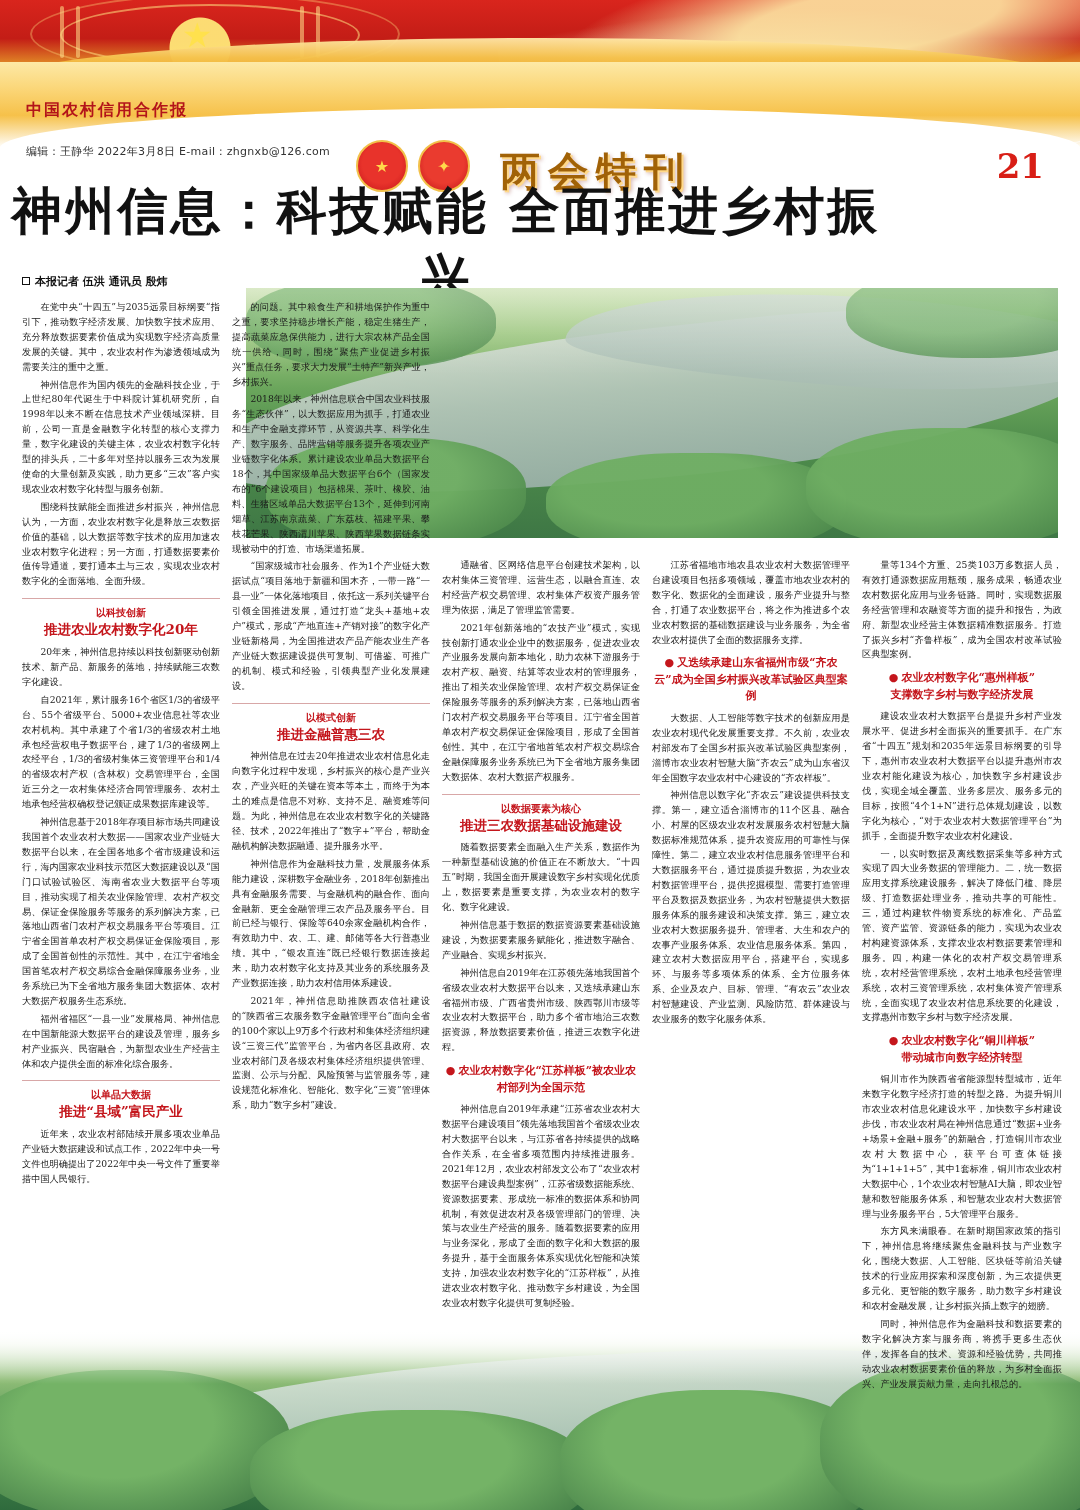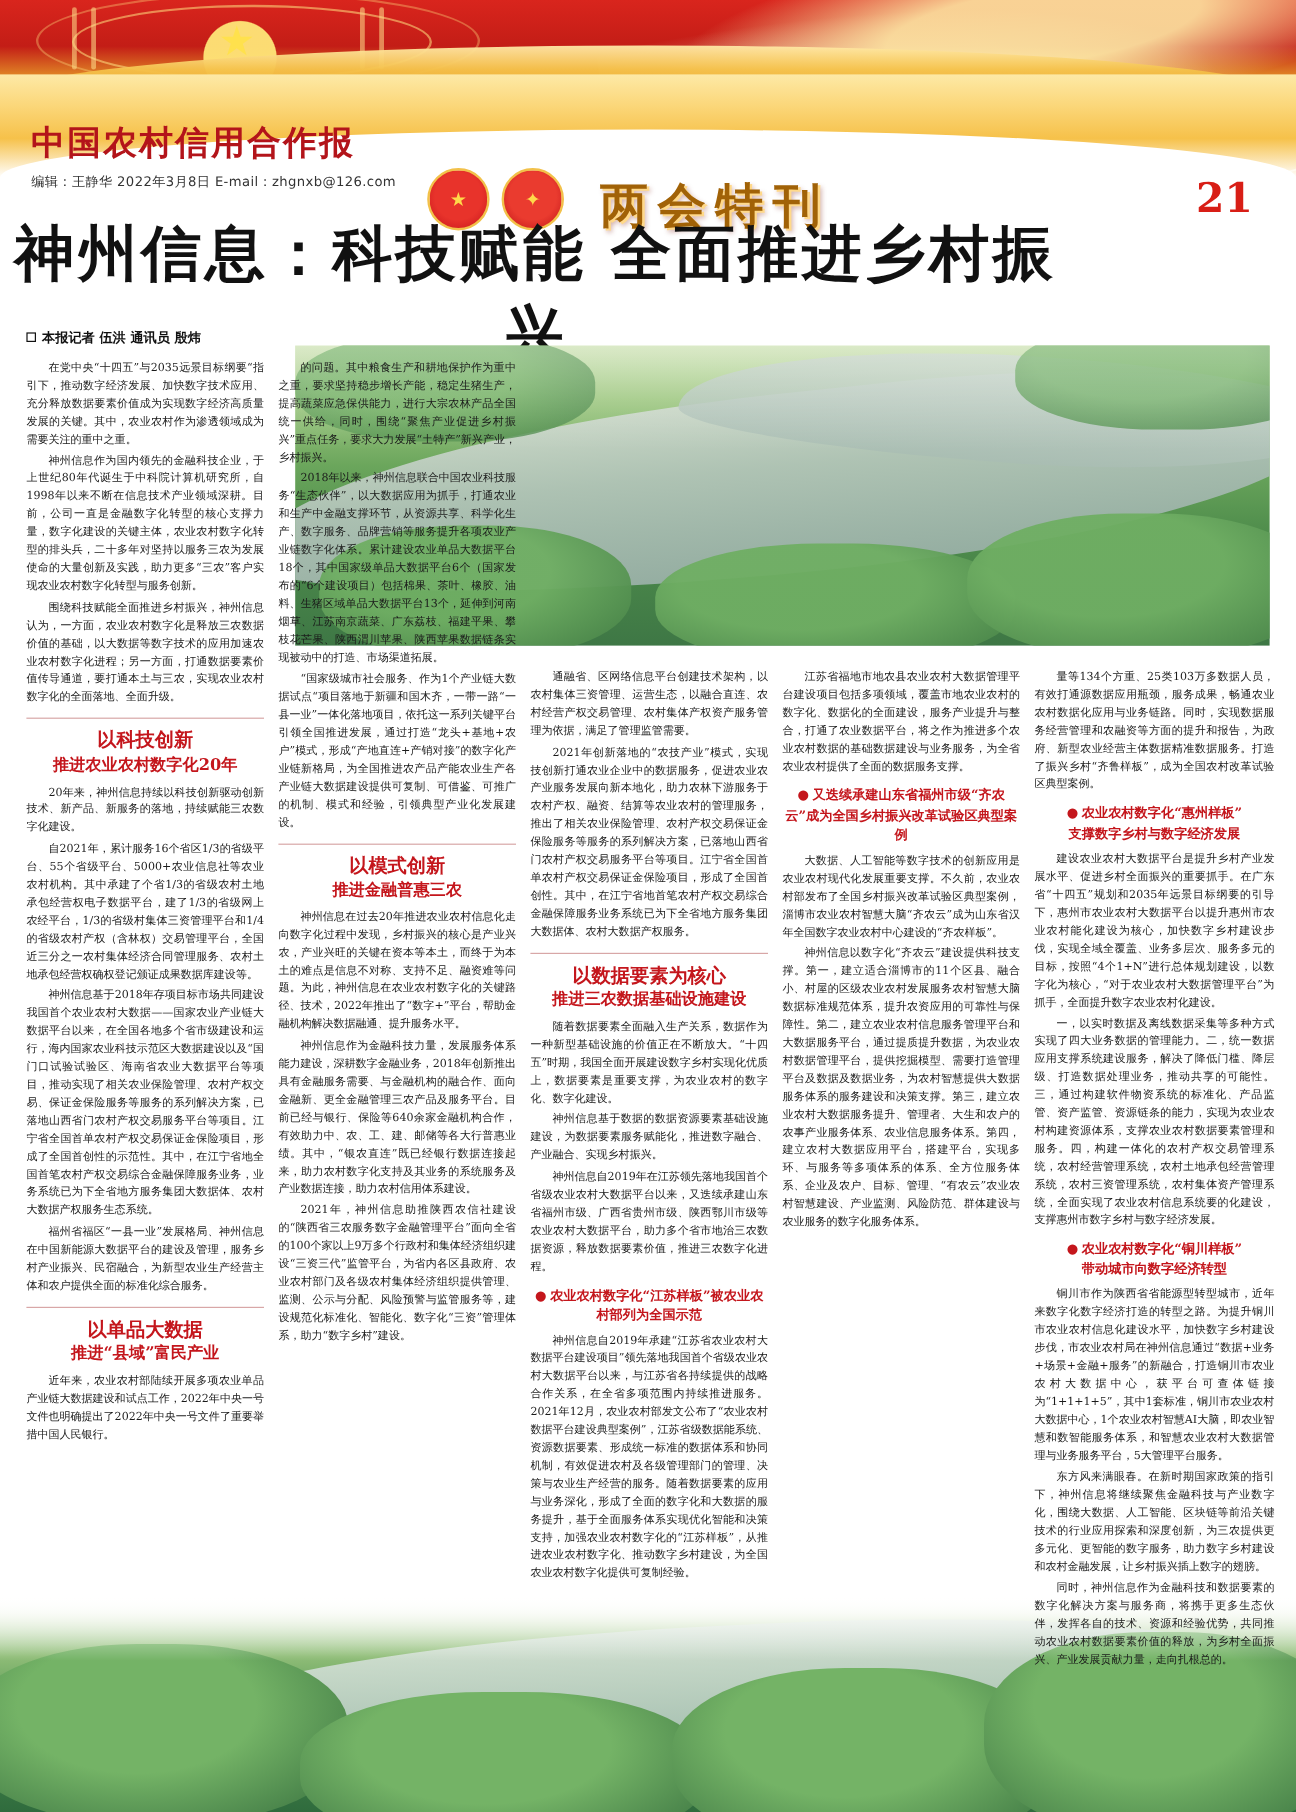--- a/index.html
+++ b/index.html
@@ -59,21 +59,21 @@
   .curveA{
     position:absolute; left:330px; top:0px; width:800px; height:120px;
     border-bottom:3px solid rgba(255,255,255,.55);
     border-radius:0 0 60% 0; pointer-events:none;
   }
   
   .masthead{ position:absolute; left:0; top:70px; width:1080px; height:90px; }
   .paper-name{
     position:absolute; left:26px; top:30px;
     font-family:"DejaVu Serif","Liberation Serif",serif;
-    font-size:28px; font-weight:bold; color:#b3141a; letter-spacing:2px;
+    font-size:16px; font-weight:bold; color:#b3141a; letter-spacing:2px;
   }
   .byline-small{
     position:absolute; left:26px; top:74px; font-size:11px; color:#333; letter-spacing:.3px;
   }
   .emblems{ position:absolute; left:356px; top:70px; width:130px; height:56px; }
   .emblem{
     position:absolute; width:52px; height:52px; border-radius:50%;
     background:radial-gradient(circle at 50% 45%,#e8332b 0 55%,#c4131a 100%);
     border:2px solid #f2c14a;
   }
@@ -165,21 +165,21 @@
   .col.c2{ left:210px; width:198px; }
   .col.c3{ left:420px; width:198px; top:258px; height:762px;}
   .col.c4{ left:630px; width:198px; top:258px; height:762px;}
   .col.c5{ left:840px; width:200px; top:258px; height:762px;}
   
   .sec-h{
     text-align:center; color:#c4161c; font-weight:bold;
     font-family:"DejaVu Serif","Liberation Serif",serif;
     margin:9px 0 6px 0; line-height:1.4;
   }
-  .sec-h .l1{ font-size:16px; display:block; }
+  .sec-h .l1{ font-size:10px; display:block; }
   .sec-h .l2{ font-size:13.5px; display:block; }
   .sec-h.redline{ border-top:1px solid #d8a7a7; padding-top:7px; }
   .sub-h{
     text-align:center; color:#c4161c; font-weight:bold; font-size:11px;
     margin:8px 0 6px 0; line-height:1.5;
   }
   .sub-h .dot{ color:#c4161c; margin-right:3px; }
   .sub-h span.l{ display:block; }
 </style>
 </head>

